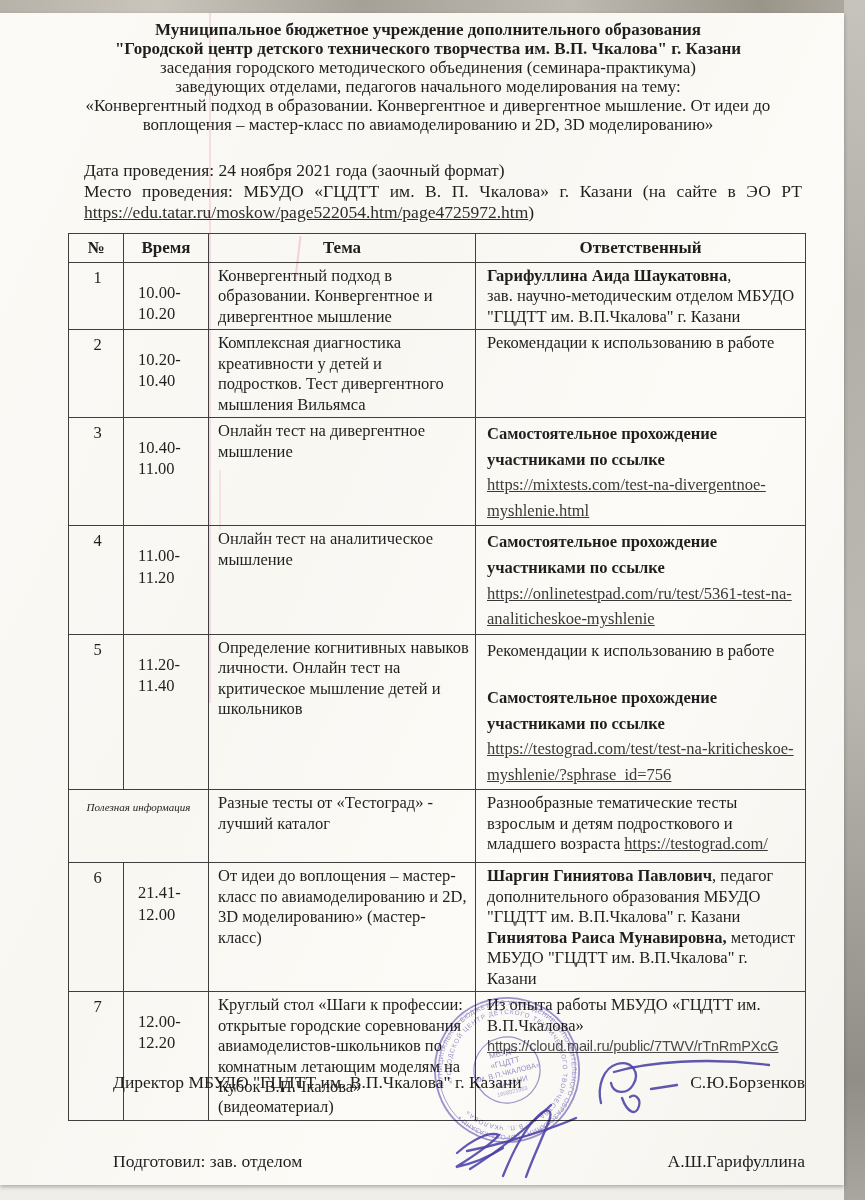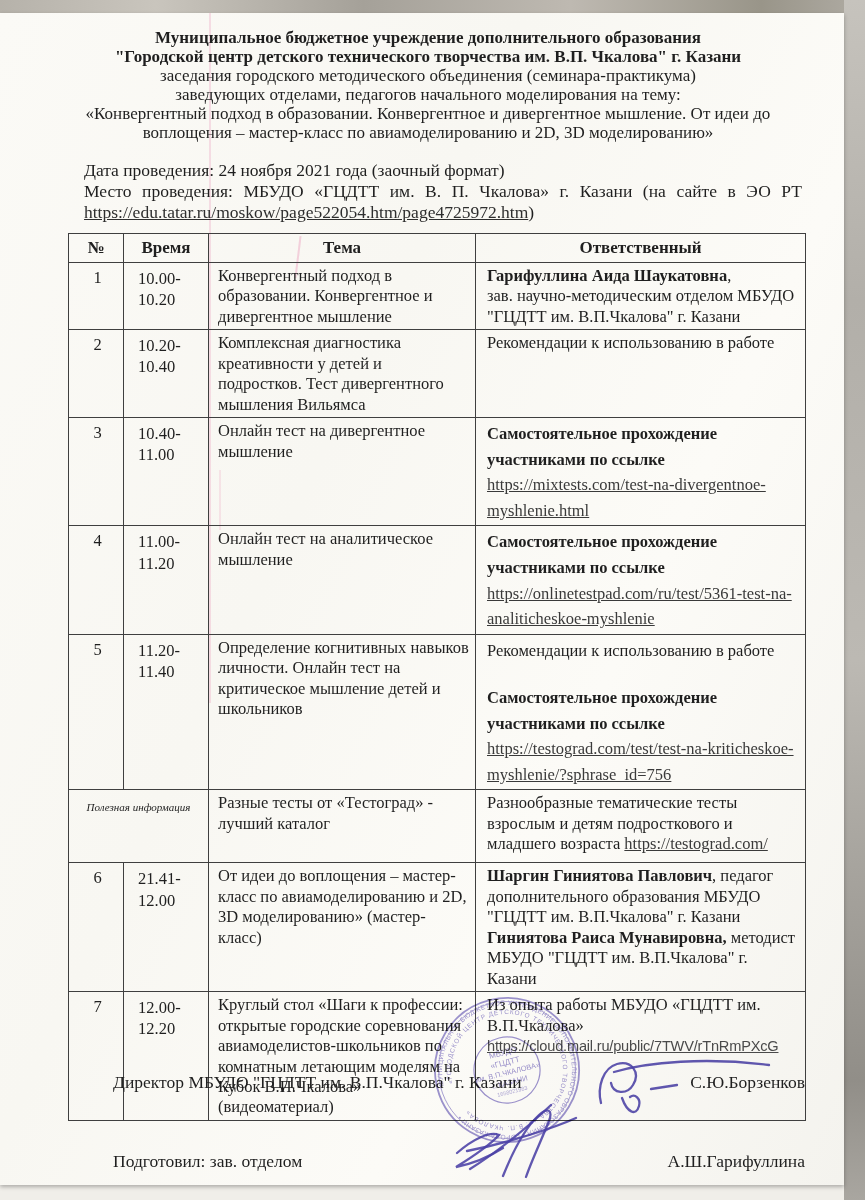--- a/index.html
+++ b/index.html
@@ -27,36 +27,36 @@
     box-shadow:0 2px 4px rgba(0,0,0,.28);}
   
   .crease-long{position:absolute;left:209px;top:13px;width:2px;height:690px;
     background:var(--crease);opacity:.25;}
   .crease-short{position:absolute;left:297px;top:236px;width:2px;height:42px;
     background:var(--crease);opacity:.35;transform:rotate(7deg);}
   .crease-dot{position:absolute;left:219px;top:470px;width:2px;height:60px;
     background:var(--crease);opacity:.18;}
 
   
-  .hdr{position:absolute;left:52px;top:28px;width:752px;text-align:center;
+  .hdr{position:absolute;left:52px;top:20px;width:752px;text-align:center;
     font-size:17px;line-height:19px;}
   .hdr .bold-line{font-weight:bold;}
   .hdr .title{font-size:21px;font-weight:bold;line-height:24px;}
   .meta{position:absolute;left:84px;top:160px;width:718px;font-size:17.5px;line-height:21px;}
   .meta .place{text-align:justify;}
   .u-link{color:#2e2e2e;text-decoration:underline;cursor:pointer;}
 
   
   table.program{position:absolute;left:68px;top:233px;width:737px;
     border-collapse:collapse;table-layout:fixed;}
   .program th,.program td{border:1.6px solid var(--line);}
   .program th{font-size:17px;font-weight:bold;padding:3px 2px;line-height:22px;}
   .cell{vertical-align:top;font-size:16.5px;padding:3px 6px 2px 9px;}
   .cell.num{text-align:center;padding-top:5px;}
-  .cell.time{padding-left:14px;padding-top:5px;line-height:1.28;}
+  .cell.time{padding-left:14px;padding-top:19px;line-height:1.28;}
   .cell.topic{line-height:1.24;}
   .cell.resp{line-height:1.24;padding-left:11px;}
   .cell.resp.loose .p{line-height:1.55;font-family:Liberation Serif, serif;}
   .p{margin:0;}
   .p.gap{margin-top:22px;}
   .b{font-weight:bold;}
   a.link,span.link{color:#3a3a3a;text-decoration:underline;word-break:break-word;cursor:pointer;}
   .link.sans{font-family:"Liberation Sans",sans-serif;font-size:14.6px;letter-spacing:-0.2px;white-space:nowrap;color:#4a4a4a;}
   .info-cell{font-style:italic;text-align:center;vertical-align:top;
     padding-top:10px;font-size:11px;line-height:1.35;}

